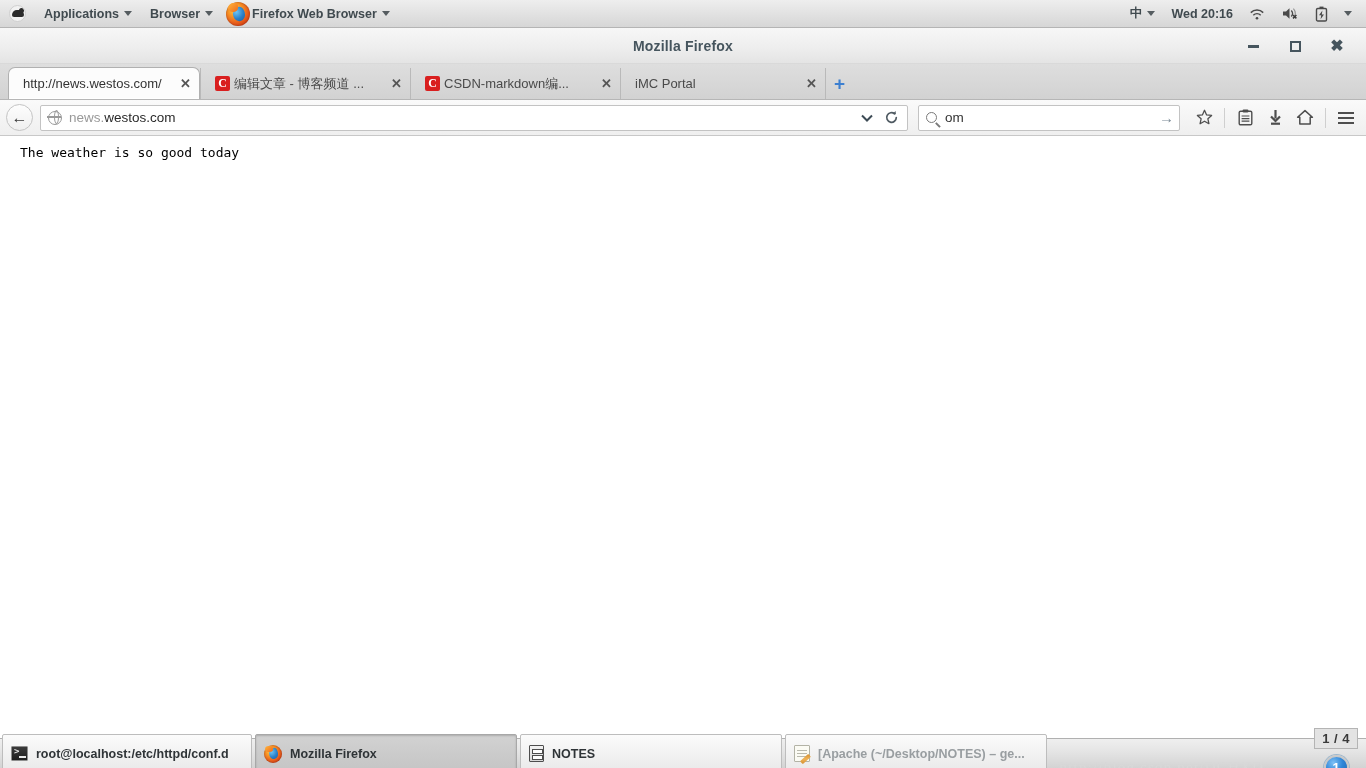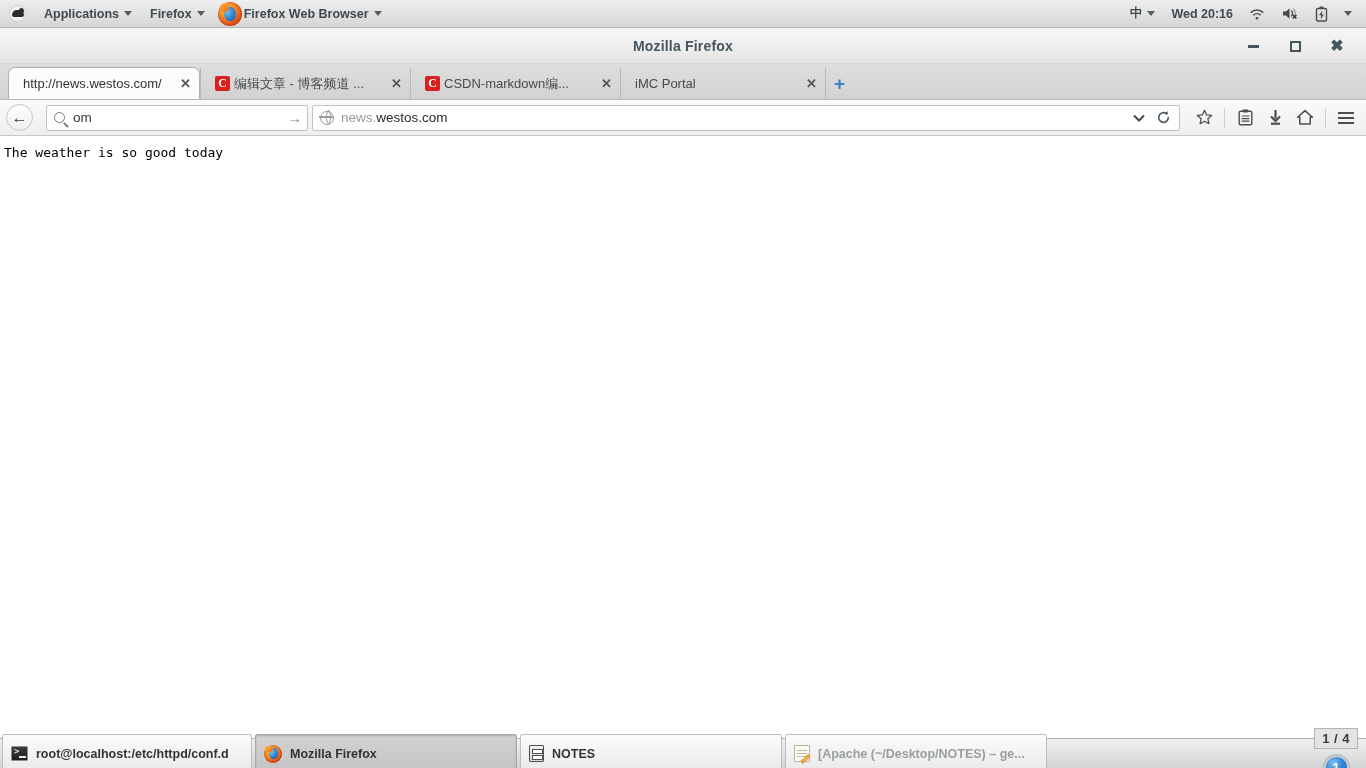--- a/index.html
+++ b/index.html
@@ -193,21 +193,21 @@
   #toolbar-icons { display: flex; align-items: center; gap: 2px; padding-left: 6px; }
   .tb-icon {
     width: 28px; height: 28px; display: flex; align-items: center; justify-content: center;
     color: #4e4e4e;
   }
   .tb-sep { width: 1px; height: 20px; background: #cfcfcf; margin: 0 4px; }
 
   
   #page-content {
     position: absolute; left: 0; top: 109px; right: 0; bottom: 0;
-    background: #fff; padding: 8px 0 0 4px;
+    background: #fff; padding: 8px 0 0 20px;
   }
   #page-text {
     font-family: "DejaVu Sans Mono", "Liberation Mono", monospace;
     font-size: 13px; color: #000;
   }
 
   
   #taskbar {
     position: absolute; left: 0; top: 738px; width: 1366px; height: 30px;
     background: linear-gradient(to bottom, #efefef 0%, #e4e4e4 45%, #d3d3d3 100%);
@@ -302,21 +302,21 @@
 
 <div id="gnome-panel">
   <div class="panel-item">
     <span class="redhat-logo"></span>
   </div>
   <div class="panel-item">
     <span>Applications</span>
     <span class="caret-down"></span>
   </div>
   <div class="panel-item">
-    <span>Firefox</span>
+    <span>Browser</span>
     <span class="caret-down"></span>
   </div>
   <div class="panel-item" id="panel-firefox-app">
     <span class="ff-icon" style="position:absolute;left:4px;top:2px;width:24px;height:24px;"></span>
     <span>Firefox Web Browser</span>
     <span class="caret-down"></span>
   </div>
 
   <div id="panel-right">
     <div class="panel-item">
@@ -386,41 +386,41 @@
     </div>
     <div class="tab" style="width:205px">
       <span class="tab-label">iMC Portal</span>
       <span class="tab-close">✕</span>
     </div>
     <div id="new-tab-btn">+</div>
   </div>
 
   <div id="navbar">
     <div id="back-button">←</div>
-
-    <div id="searchbox">
-      <span class="search-magnifier"></span>
-      <span id="search-text" placeholder="Search">om</span>
-      <span id="search-go">→</span>
-    </div>
 
     <div id="urlbar">
       <span class="globe-icon"></span>
       <span id="url-text"><span>news.</span><b>westos.com</b></span>
       <span class="urlbar-btn">
         <svg width="12" height="8" viewBox="0 0 12 8">
             <path d="M1 1.5 L6 6.5 L11 1.5" stroke="#3d4b55" stroke-width="2" fill="none"></path>
           </svg>
       </span>
       <span class="urlbar-btn">
         <svg width="15" height="15" viewBox="0 0 15 15">
           <path d="M12.3 7.5 A4.8 4.8 0 1 1 10.6 3.8" stroke="#4f5a62" stroke-width="1.7" fill="none" stroke-linecap="round"></path>
           <path d="M11.6 0.9 L11.9 4.3 L8.5 4.0 Z" fill="#4f5a62"></path>
         </svg>
       </span>
+    </div>
+
+    <div id="searchbox">
+      <span class="search-magnifier"></span>
+      <span id="search-text" placeholder="Search">om</span>
+      <span id="search-go">→</span>
     </div>
 
     <div id="toolbar-icons">
       <div class="tb-icon">
         <svg width="17" height="17" viewBox="0 0 17 17">
             <path d="M8.5 1.3 L10.6 5.9 L15.6 6.4 L11.9 9.8 L12.9 14.7 L8.5 12.2 L4.1 14.7 L5.1 9.8 L1.4 6.4 L6.4 5.9 Z" fill="none" stroke="#4e4e4e" stroke-width="1.3" stroke-linejoin="round"></path>
           </svg>
       </div>
       <div class="tb-sep"></div>
       <div class="tb-icon">

